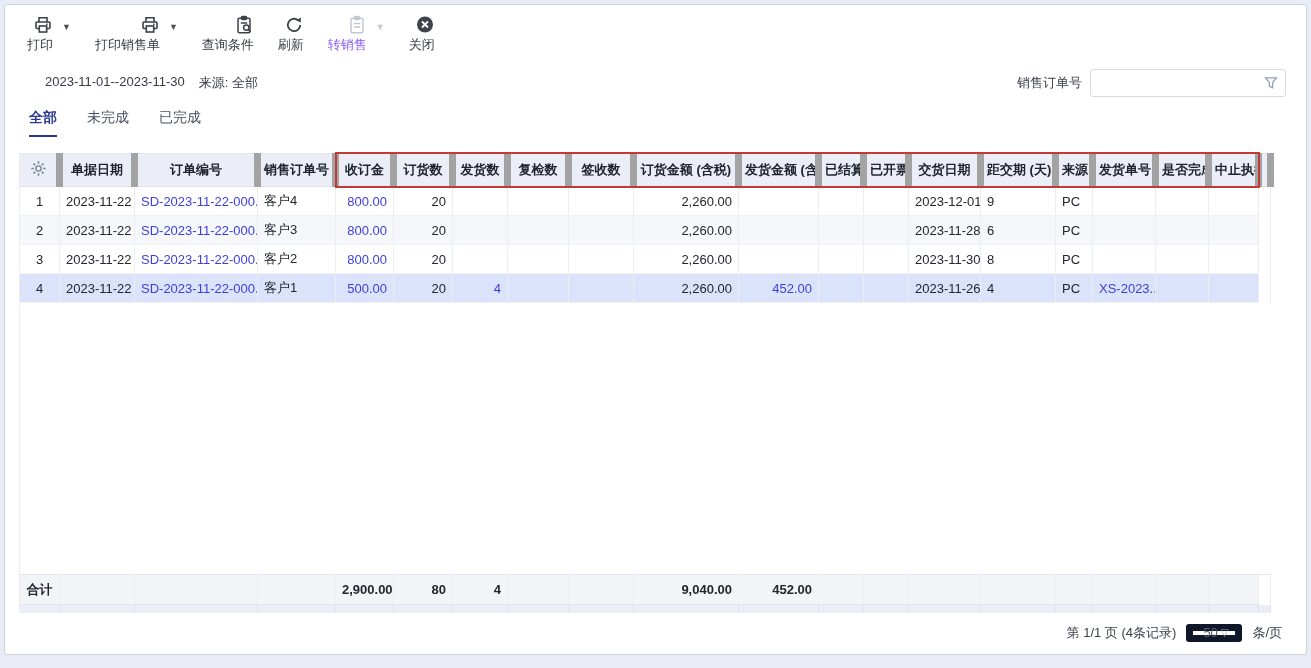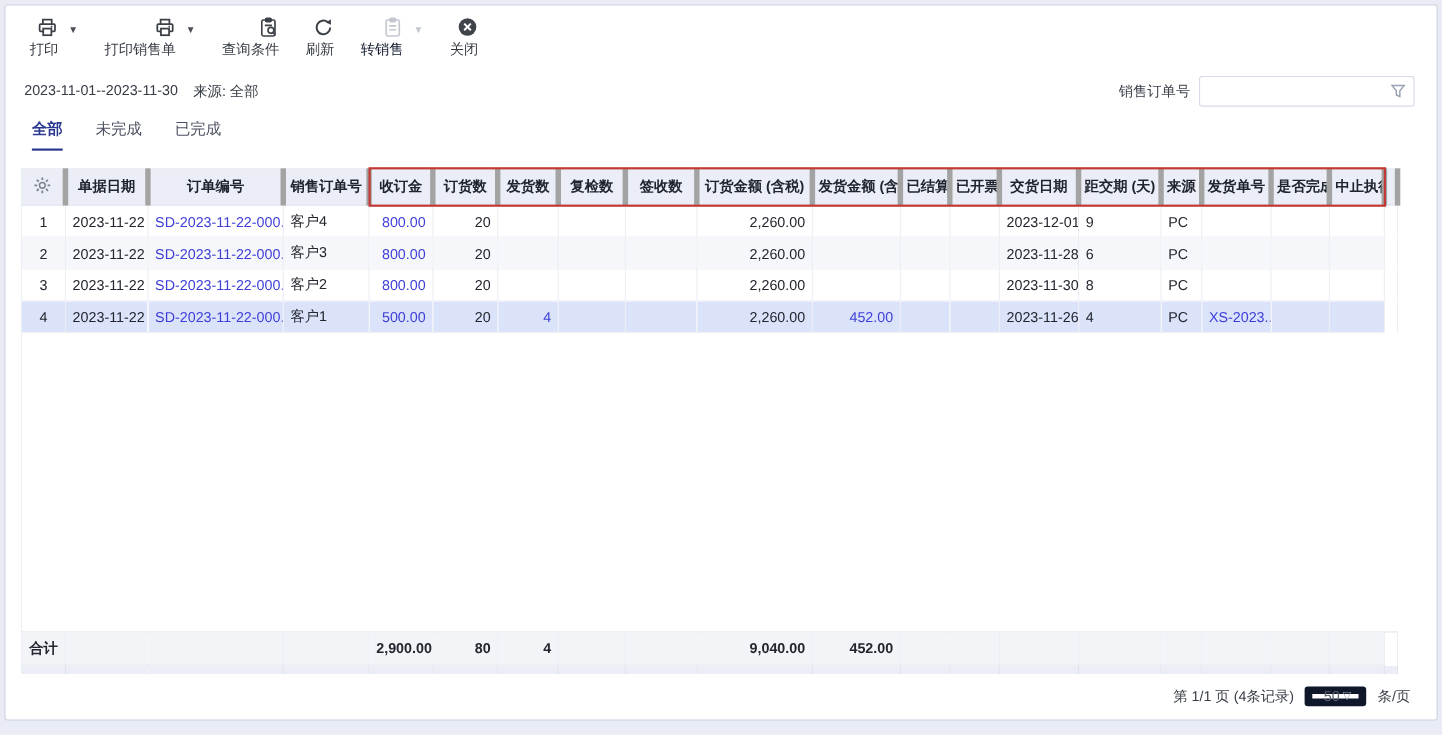--- a/index.html
+++ b/index.html
@@ -16,43 +16,43 @@
   }
   
   .toolbar { display:flex; align-items:flex-start; padding:10px 0 0 22px; height:46px; }
   .tb-item { display:flex; align-items:flex-start; margin-right:24px; cursor:pointer; }
   .tb-col { display:flex; flex-direction:column; align-items:flex-end; gap:2px; }
   .tb-icon { width:20px; height:20px; display:block; }
   .tb-icon svg { display:block; }
   .tb-label { font-size:13px; color:#363b44; white-space:nowrap; line-height:15px; }
   .tb-caret { margin:7px 0 0 9px; font-size:9px; color:#4a4f58; }
   .tb-item.disabled { cursor:default; }
-  .tb-item.disabled .tb-label { color:#0f172a; }
+  .tb-item.disabled .tb-label { color:#8b5cf6; }
   .tb-item.disabled .tb-caret { color:#c3c7cf; }
   
   .filterbar { display:flex; justify-content:space-between; align-items:center;
-               margin-top:8px; padding:0 20px 0 17px; height:28px;gap:24px; }
+               margin-top:8px; padding:0 20px 0 40px; height:28px;gap:24px; }
   .filter-left { font-size:13px; color:#363b44; display:flex; gap:14px; }
   .filter-right { display:flex; align-items:center; gap:8px; }
   .search-label { font-size:13px; color:#3a3f48; }
   .search-box { position:relative; width:196px; height:28px; box-sizing:border-box; }
   .search-input { width:100%; height:100%; box-sizing:border-box; border:1px solid #d5dae5;
                   border-radius:3px; padding:0 28px 0 8px; font-size:13px; color:#333; outline:none; }
   .funnel { position:absolute; right:8px; top:7px; }
   
   .tabs { display:flex; gap:30px; padding-left:24px; margin-top:12px; font-size:14px; color:#4b5160;text-align:right; }
   .tab { padding-bottom:8px; cursor:pointer; border-bottom:2px solid transparent; }
   .tab.active { color:#2b3990; font-weight:700; border-bottom-color:#2b3990; }
   
   .grid-wrap { position:relative; margin:16px 0 0 14px; width:1251px; }
   table.grid { border-collapse:collapse; table-layout:fixed; width:1251px;
                font-size:13px; color:#23262e; }
   table.grid th {
     background:#ebeef7; font-weight:700; height:33px; box-sizing:border-box;
-    border-top:1px solid #e3e6f0; border-bottom:1px solid #dfe3ee; border-right:5px solid #a3a3a3;
+    border-top:1px solid #e3e6f0; border-bottom:1px solid #dfe3ee; border-right:7px solid #a3a3a3;
     text-align:center; padding:0 3px; overflow:hidden; white-space:nowrap; font-size:13px; color:#20242c;
   }
   table.grid th:first-child, table.grid td:first-child { border-left:1px solid #eceef4; }
   table.grid td {
     height:29px; box-sizing:border-box; background:#fff;
     border-right:1px solid #eceef4; border-bottom:1px solid #f0f1f6;
     padding:0 6px; white-space:nowrap; overflow:hidden;
   }
   tr.stripe td { background:#f6f7fa; }
   tr.selected td { background:#dbe3fb; }

